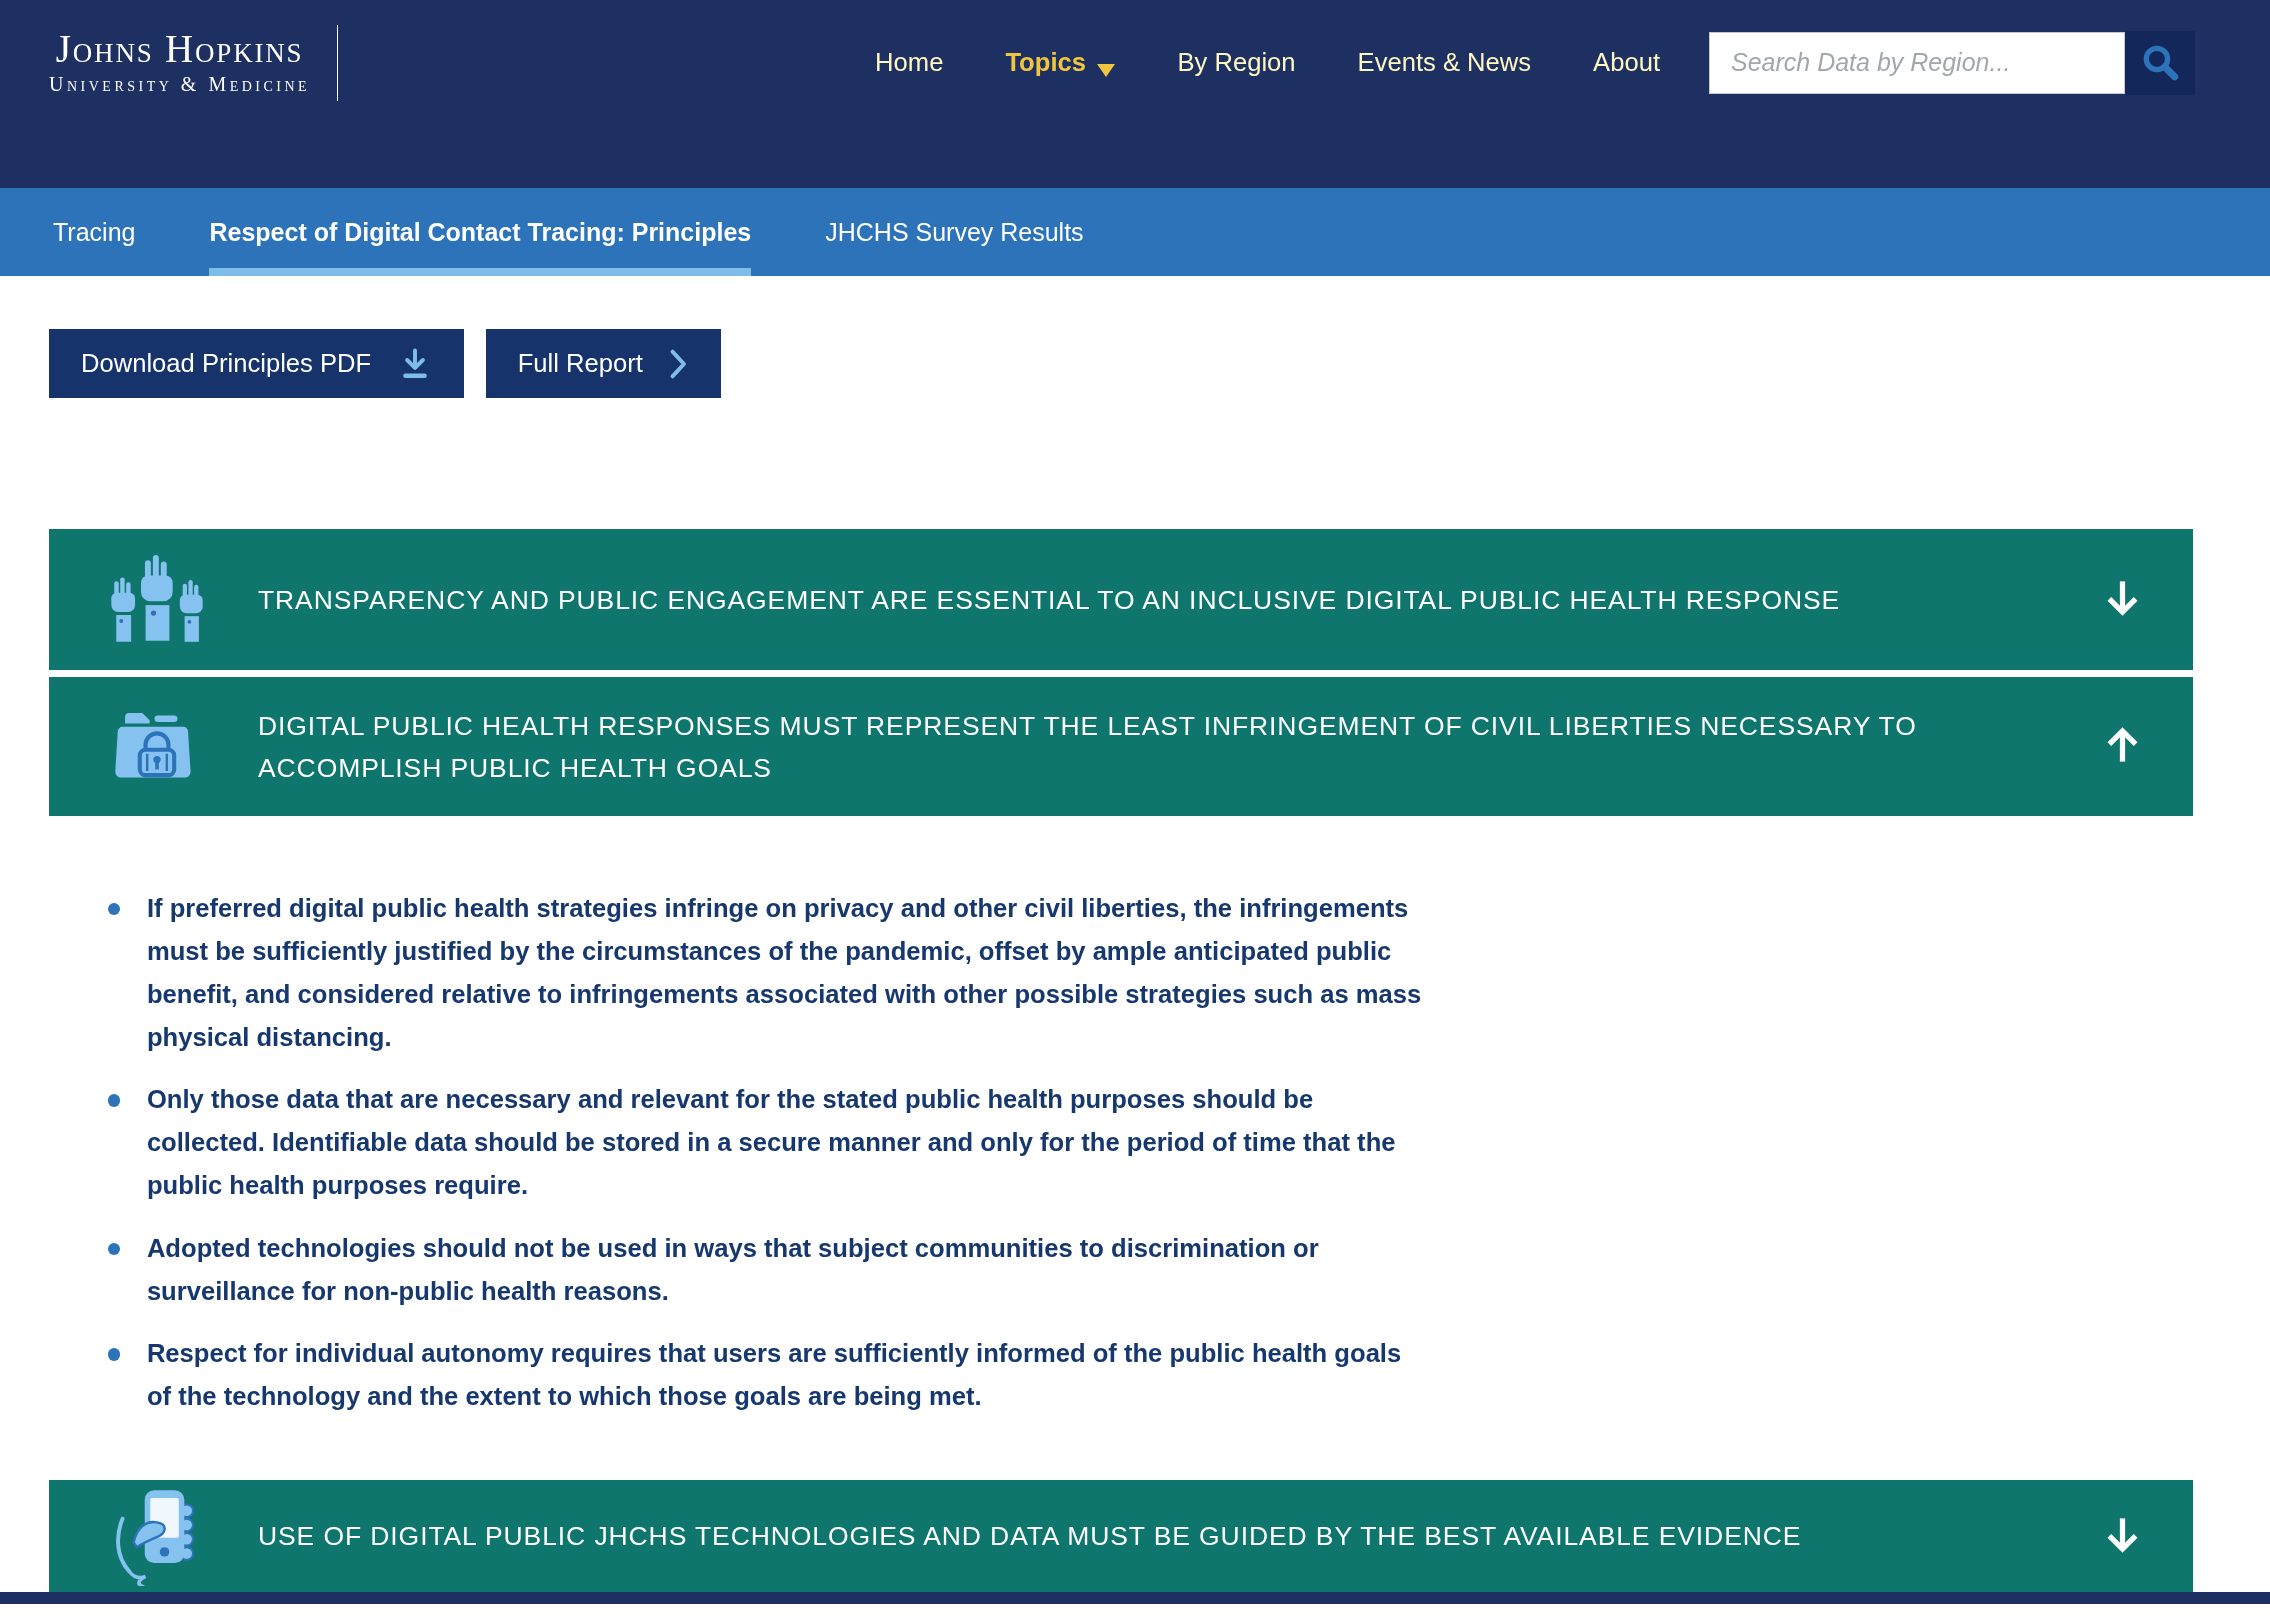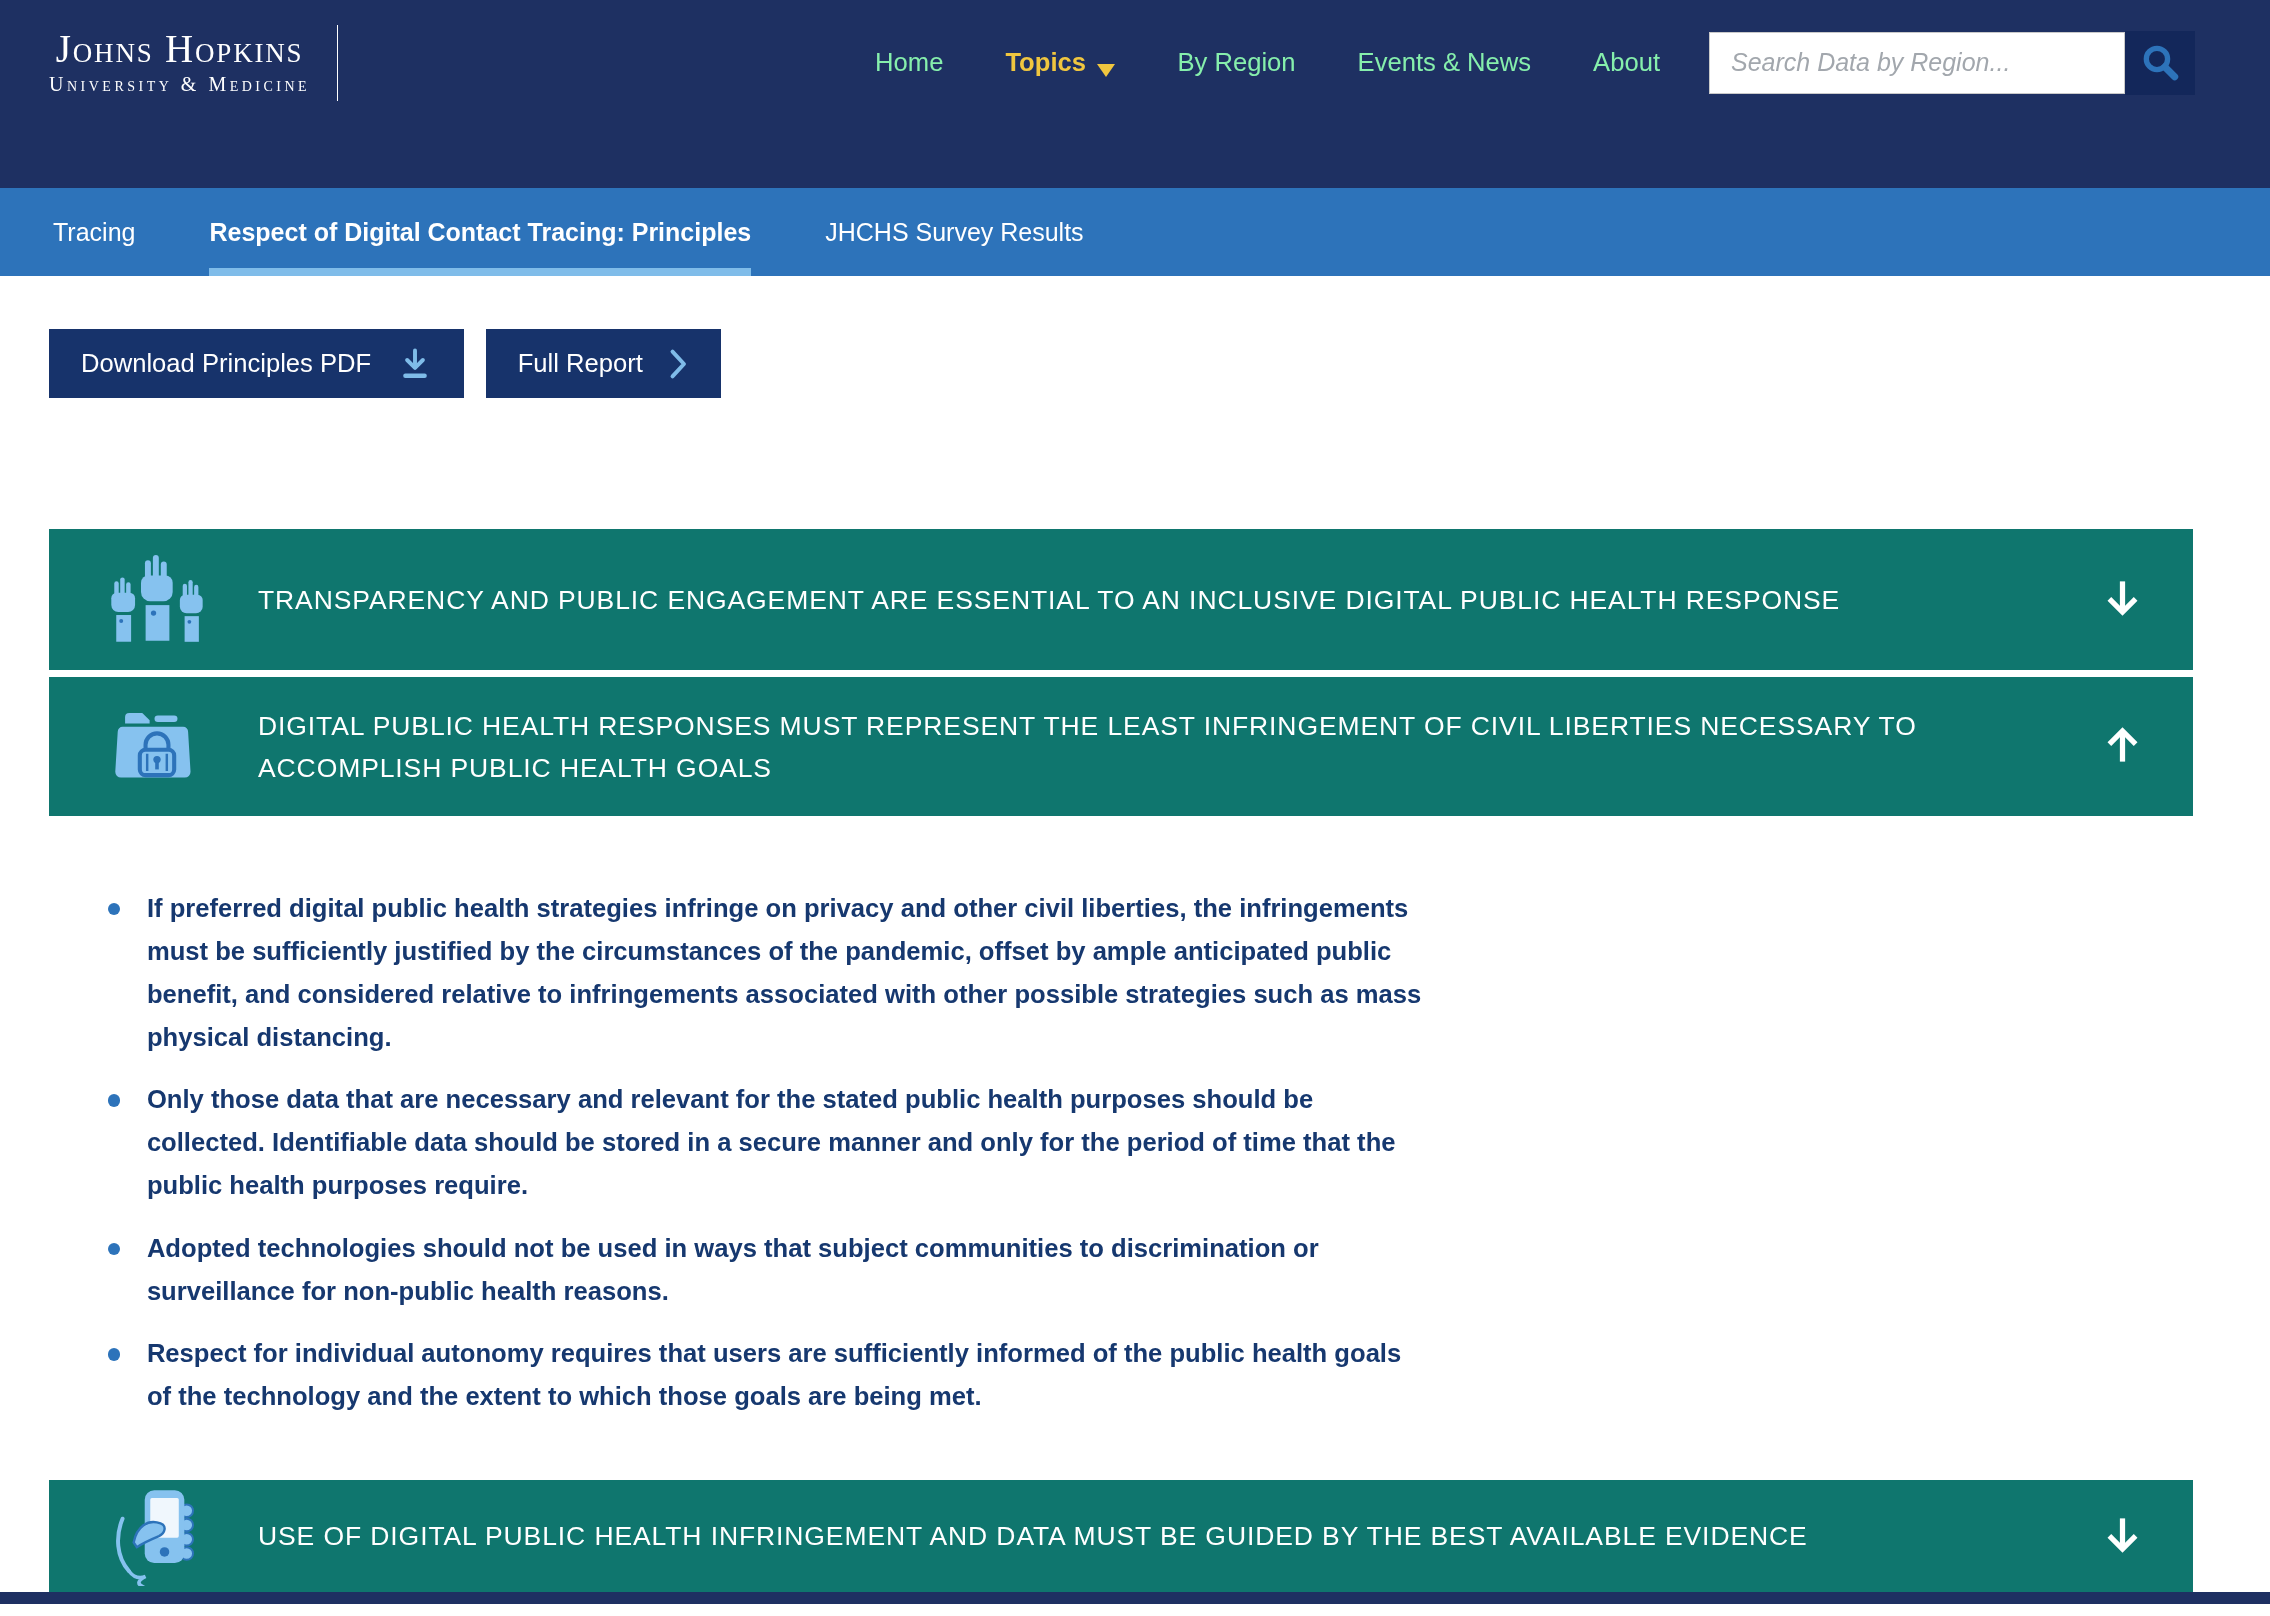--- a/index.html
+++ b/index.html
@@ -11,21 +11,21 @@
   .header-inner { display:flex; align-items:center; height:125px; }
 
   .logo-block { display:flex; align-items:center; flex-shrink:0; }
   .logo-institution { color:#ffffff; font-family:"Liberation Serif", serif; text-align:center; }
   .logo-line1 { font-size:39px; font-variant:small-caps; letter-spacing:1.8px; line-height:39px; }
   .logo-line2 { font-size:20px; font-variant:small-caps; letter-spacing:3.5px; margin-top:4.4px; }
   .logo-divider { width:1.8px; height:76px; background:#ffffff; margin:0 26.5px; }
   .logo-site { color:#ffffff; font-weight:bold; font-size:24px; letter-spacing:1.3px; line-height:33px; }
 
   .main-nav { display:flex; align-items:center; gap:62px; margin-left:auto; margin-right:49px; }
-  .nav-item { color:#86efac; font-size:25.6px; cursor:pointer; white-space:nowrap; }
+  .nav-item { color:#fef9c3; font-size:25.6px; cursor:pointer; white-space:nowrap; }
   .nav-item.active { color:#f0c63f; font-weight:bold; display:flex; align-items:flex-end; gap:11.5px; }
   .caret-down { width:0; height:0; border-left:9.7px solid transparent; border-right:9.7px solid transparent;
                 border-top:13.2px solid #f0c63f; margin-top:2.6px; }
 
   .search-wrap { display:flex; align-items:center; flex-shrink:0; }
   .search-input { width:416px; height:62px; border:1.8px solid #c9c9c9; padding:0 21px;
                   font-size:25px; font-style:italic; color:#444;
                   font-family:"Liberation Sans", sans-serif; outline:none; }
   .search-input::placeholder { color:#a2a7ad; font-style:italic; }
   .search-btn { width:70px; height:64px; background:#13275a; border:none; display:flex;
@@ -228,21 +228,21 @@
               <circle cx="95" cy="48" r="8"></circle>
               <circle cx="95" cy="66" r="8"></circle>
               <circle cx="95" cy="84" r="8"></circle>
           </g>
           <rect x="42" y="4" width="50" height="92" rx="12" fill="#86c2ef"></rect>
           <rect x="49" y="14" width="36" height="50" rx="2" fill="#f0f7fd"></rect>
           <circle cx="67" cy="82" r="6" fill="#2d73ba"></circle>
           <path d="M28,70 C32,50 46,40 62,46 C70,49 68,58 60,62 C48,67 38,72 32,76 Z" fill="#86c2ef" stroke="#2d73ba" stroke-width="3"></path>
         </svg>
       </div>
-      <div class="acc-title">USE OF DIGITAL PUBLIC HEALTH INFRINGEMENT AND DATA MUST BE GUIDED BY THE BEST AVAILABLE EVIDENCE</div>
+      <div class="acc-title">USE OF DIGITAL PUBLIC JHCHS TECHNOLOGIES AND DATA MUST BE GUIDED BY THE BEST AVAILABLE EVIDENCE</div>
       <div class="acc-arrow">
         <svg width="39" height="42" viewBox="0 0 44 48">
           <path d="M22,5 v33" stroke="#ffffff" stroke-width="6" fill="none"></path>
           <path d="M7,25 l15,15 15,-15" stroke="#ffffff" stroke-width="6" fill="none" stroke-linejoin="miter"></path>
         </svg>
       </div>
     </div>
   </div>
 
 </div>

